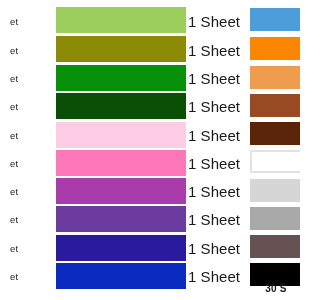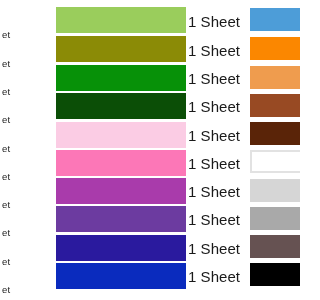--- a/index.html
+++ b/index.html
@@ -26,29 +26,28 @@
   
   .left-col {
     position: absolute;
     left: 0;
     top: 0;
     width: 55px;
     height: 300px;
   }
   .left-label {
     position: absolute;
-    left: 2px;
+    left: 10px;
     width: 50px;
     font-size: 9.5px;
     line-height: 11px;
     color: #222222;
     text-align: left;
     white-space: nowrap;
     letter-spacing: 0.1px;
-    margin-top: 13px;
   }
 
   
   .bar-col {
     position: absolute;
     left: 56px;
     top: 0;
     width: 131px;
     height: 300px;
   }
@@ -162,14 +161,15 @@
       <div class="swatch" style="top: 66px; background: rgb(239, 156, 78);"></div>
       <div class="swatch" style="top: 94px; background: rgb(152, 74, 35);"></div>
       <div class="swatch" style="top: 122px; background: rgb(90, 36, 8);"></div>
       <div class="swatch outlined" style="top: 150px; background: rgb(255, 255, 255);"></div>
       <div class="swatch" style="top: 179px; background: rgb(214, 214, 214);"></div>
       <div class="swatch" style="top: 207px; background: rgb(169, 169, 169);"></div>
       <div class="swatch" style="top: 235px; background: rgb(102, 82, 82);"></div>
       <div class="swatch" style="top: 263px; background: rgb(0, 0, 0);"></div>
     </div>
 
+  <div class="footer-note">30 S</div>
 
 </div>
 
 </body></html>

